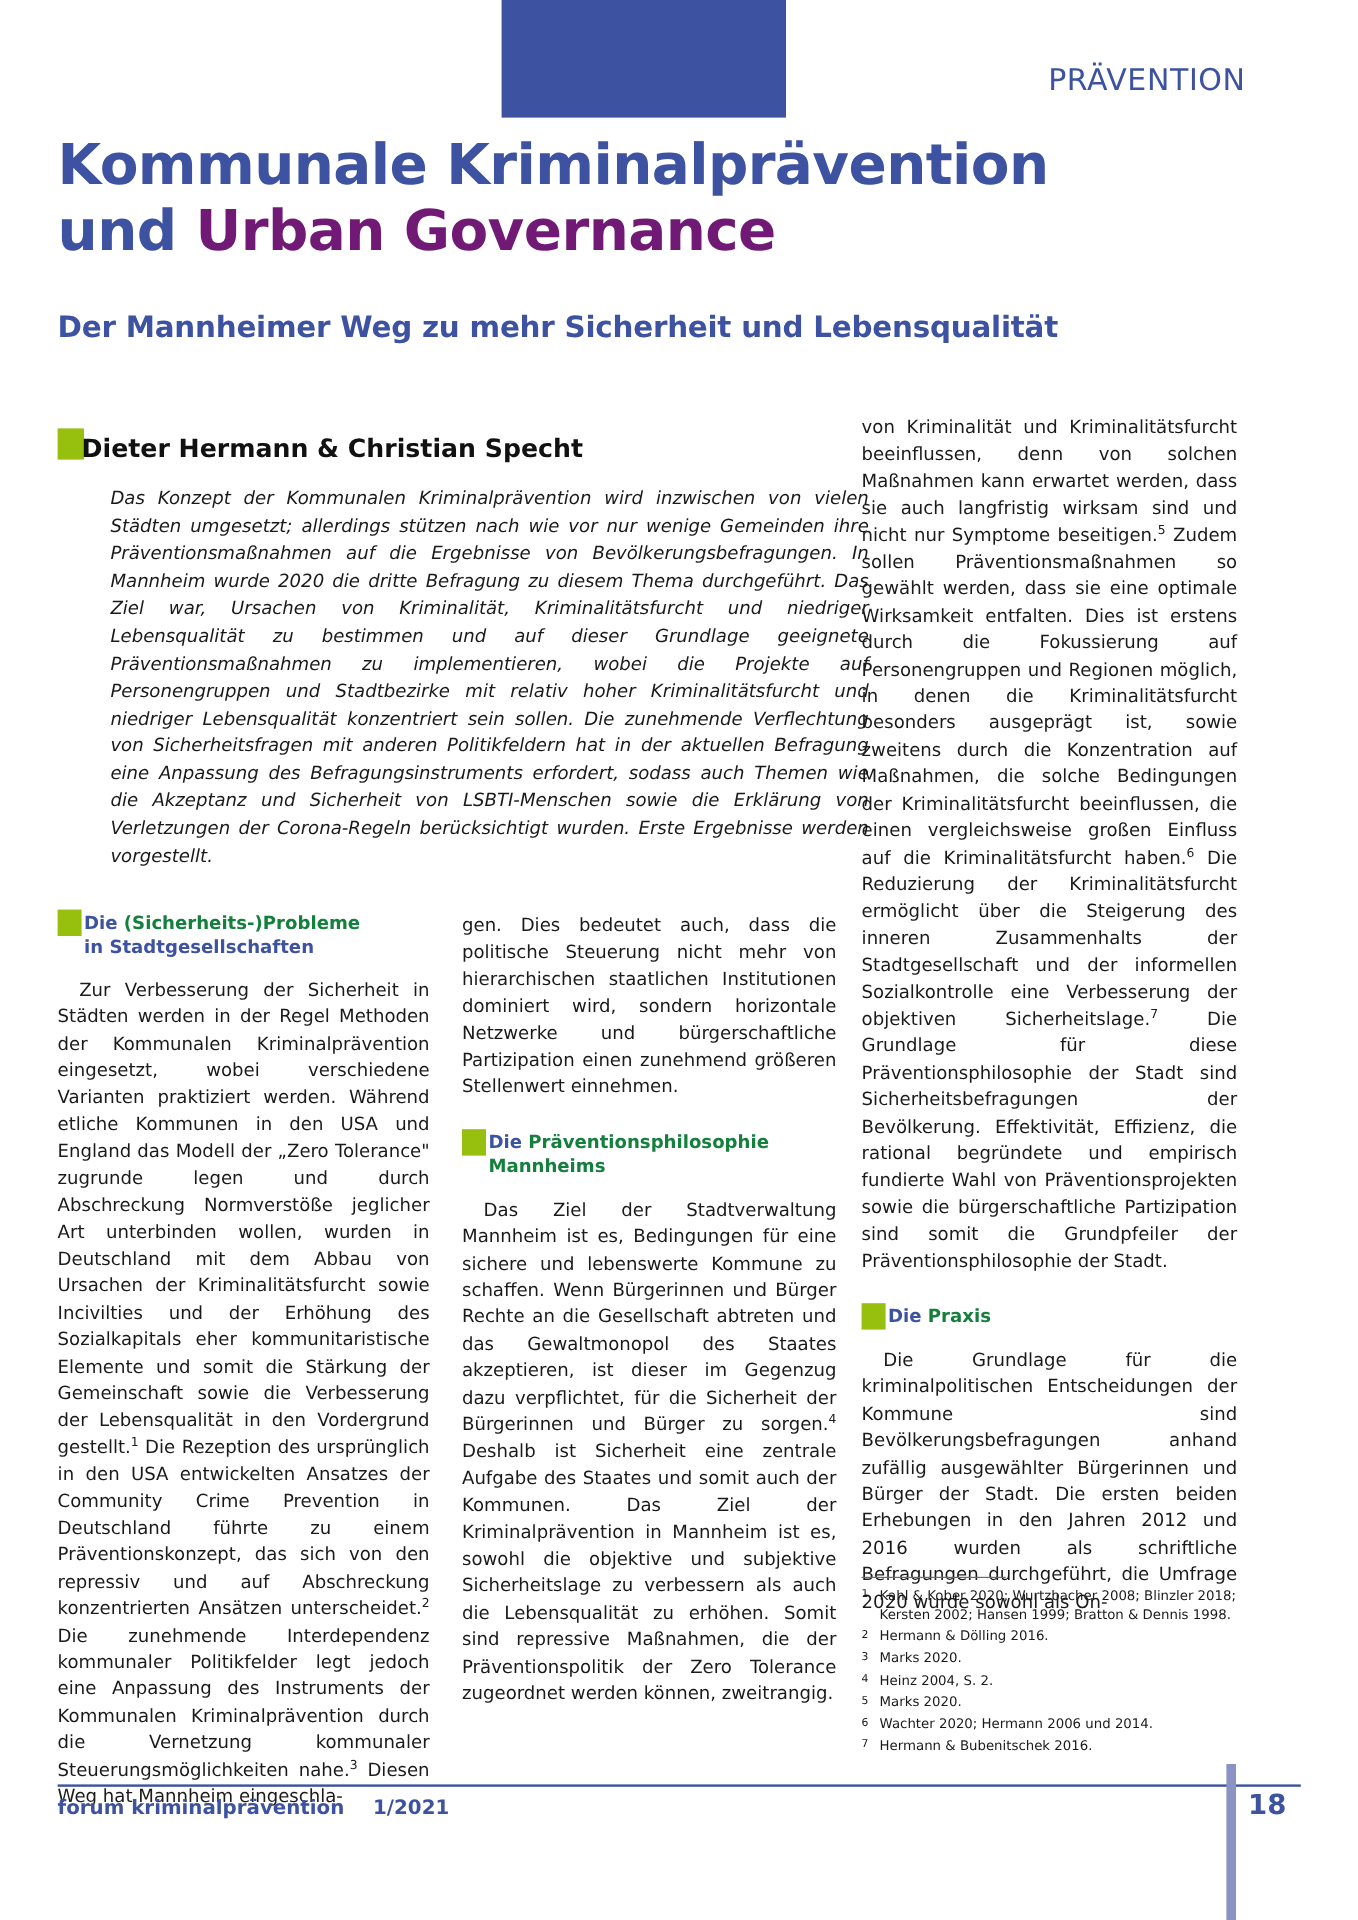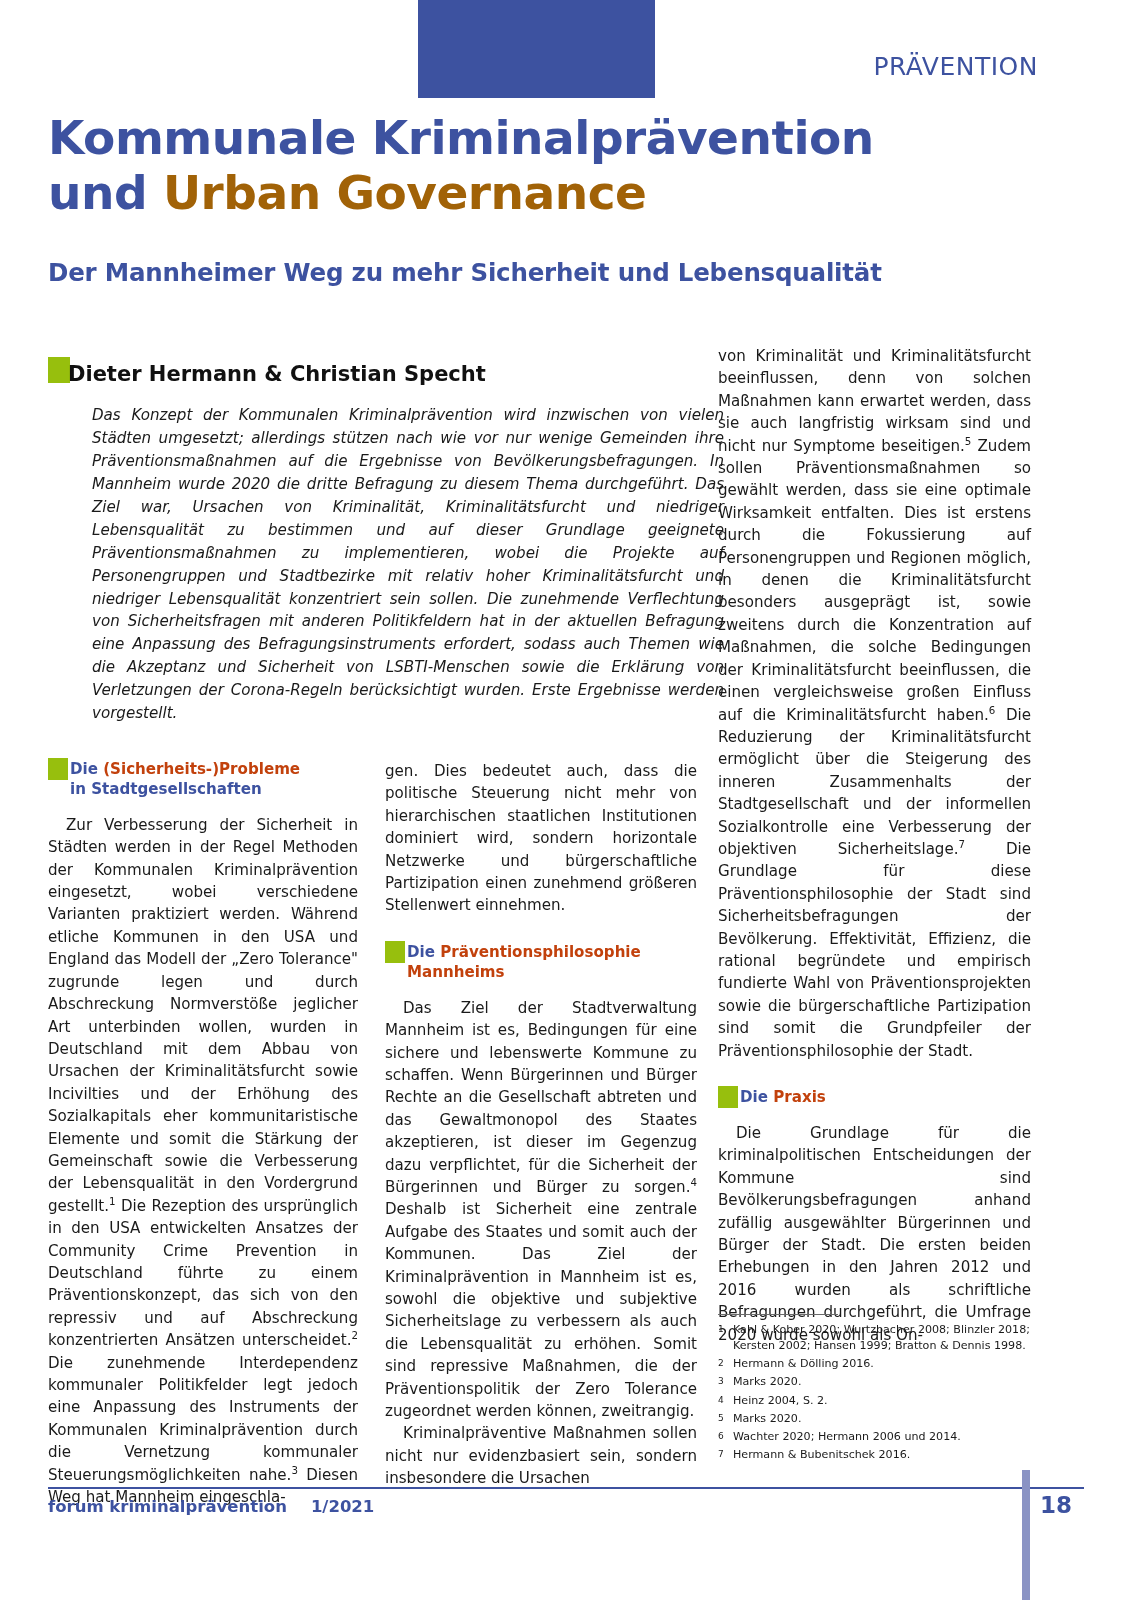--- a/index.html
+++ b/index.html
@@ -56,21 +56,21 @@
     left: 48px;
     top: 110px;
     width: 1040px;
     font-size: 47px;
     font-weight: bold;
     line-height: 1.18;
     letter-spacing: -0.5px;
     color: #3d52a0;
   }
   .title-main .green {
-    color: #a16207;
+    color: #701a75;
   }
   .subtitle {
     position: absolute;
     left: 48px;
     top: 258px;
     width: 1040px;
     font-size: 24.5px;
     font-weight: bold;
     color: #3d52a0;
     letter-spacing: -0.2px;
@@ -141,21 +141,21 @@
   }
   .sec-head .sq {
     position: absolute;
     left: 0;
     top: -2px;
     width: 20px;
     height: 22px;
     background: #97bf0d;
   }
   .sec-head .hl-green {
-    color: #c2410c;
+    color: #15803d;
   }
   .gap { height: 26px; }
 
   sup {
     font-size: 0.68em;
     vertical-align: super;
     line-height: 0;
   }
 
   
@@ -261,21 +261,20 @@
     <p class="noindent">gen. Dies bedeutet auch, dass die politische Steuerung nicht mehr von hierarchischen staatlichen Institutionen dominiert wird, sondern horizontale Netzwerke und bürgerschaftliche Partizipation einen zunehmend größeren Stellenwert einnehmen.</p>
     <div class="gap"></div>
     <div class="sec-head">
       <span class="sq"></span>
       <span>Die </span><span class="hl-green">Präventionsphilosophie</span><br>
       <span class="hl-green">Mannheims</span>
     </div>
     <p>
       <span>Das Ziel der Stadtverwaltung Mannheim ist es, Bedingungen für eine sichere und lebenswerte Kommune zu schaffen. Wenn Bürgerinnen und Bürger Rechte an die Gesellschaft abtreten und das Gewaltmonopol des Staates akzeptieren, ist dieser im Gegenzug dazu verpflichtet, für die Sicherheit der Bürgerinnen und Bürger zu sorgen.</span><sup>4</sup><span> Deshalb ist Sicherheit eine zentrale Aufgabe des Staates und somit auch der Kommunen. Das Ziel der Kriminalprävention in Mannheim ist es, sowohl die objektive und subjektive Sicherheitslage zu verbessern als auch die Lebensqualität zu erhöhen. Somit sind repressive Maßnahmen, die der Präventionspolitik der Zero Tolerance zugeordnet werden können, zweitrangig.</span>
     </p>
-    <p>Kriminalpräventive Maßnahmen sollen nicht nur evidenzbasiert sein, sondern insbesondere die Ursachen</p>
   </div>
 
   <div class="col col3">
     <p class="noindent">
       <span>von Kriminalität und Kriminalitätsfurcht beeinflussen, denn von solchen Maßnahmen kann erwartet werden, dass sie auch langfristig wirksam sind und nicht nur Symptome beseitigen.</span><sup>5</sup><span> Zudem sollen Präventionsmaßnahmen so gewählt werden, dass sie eine optimale Wirksamkeit entfalten. Dies ist erstens durch die Fokussierung auf Personengruppen und Regionen möglich, in denen die Kriminalitätsfurcht besonders ausgeprägt ist, sowie zweitens durch die Konzentration auf Maßnahmen, die solche Bedingungen der Kriminalitätsfurcht beeinflussen, die einen vergleichsweise großen Einfluss auf die Kriminalitätsfurcht haben.</span><sup>6</sup><span> Die Reduzierung der Kriminalitätsfurcht ermöglicht über die Steigerung des inneren Zusammenhalts der Stadtgesellschaft und der informellen Sozialkontrolle eine Verbesserung der objektiven Sicherheitslage.</span><sup>7</sup><span> Die Grundlage für diese Präventionsphilosophie der Stadt sind Sicherheitsbefragungen der Bevölkerung. Effektivität, Effizienz, die rational begründete und empirisch fundierte Wahl von Präventionsprojekten sowie die bürgerschaftliche Partizipation sind somit die Grundpfeiler der Präventionsphilosophie der Stadt.</span>
     </p>
     <div class="gap"></div>
     <div class="sec-head">
       <span class="sq"></span>
       <span>Die </span><span class="hl-green">Praxis</span>

